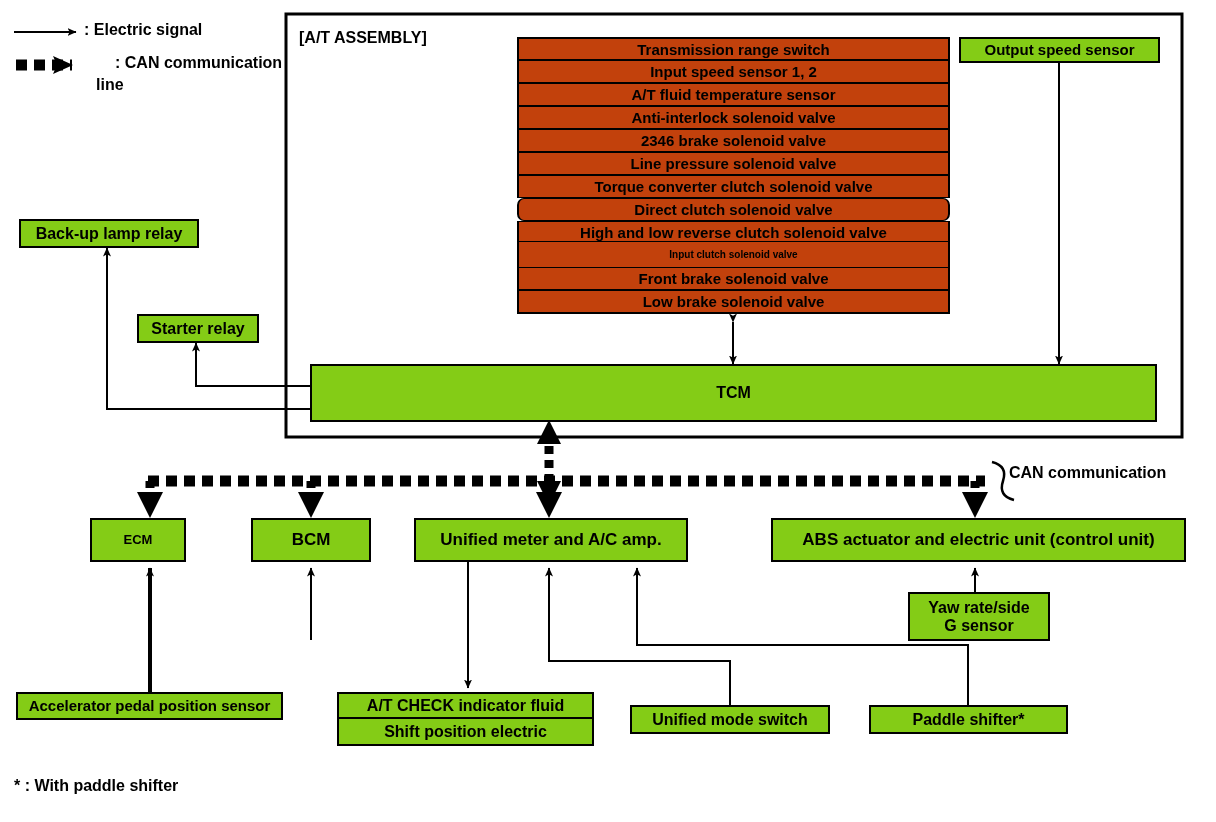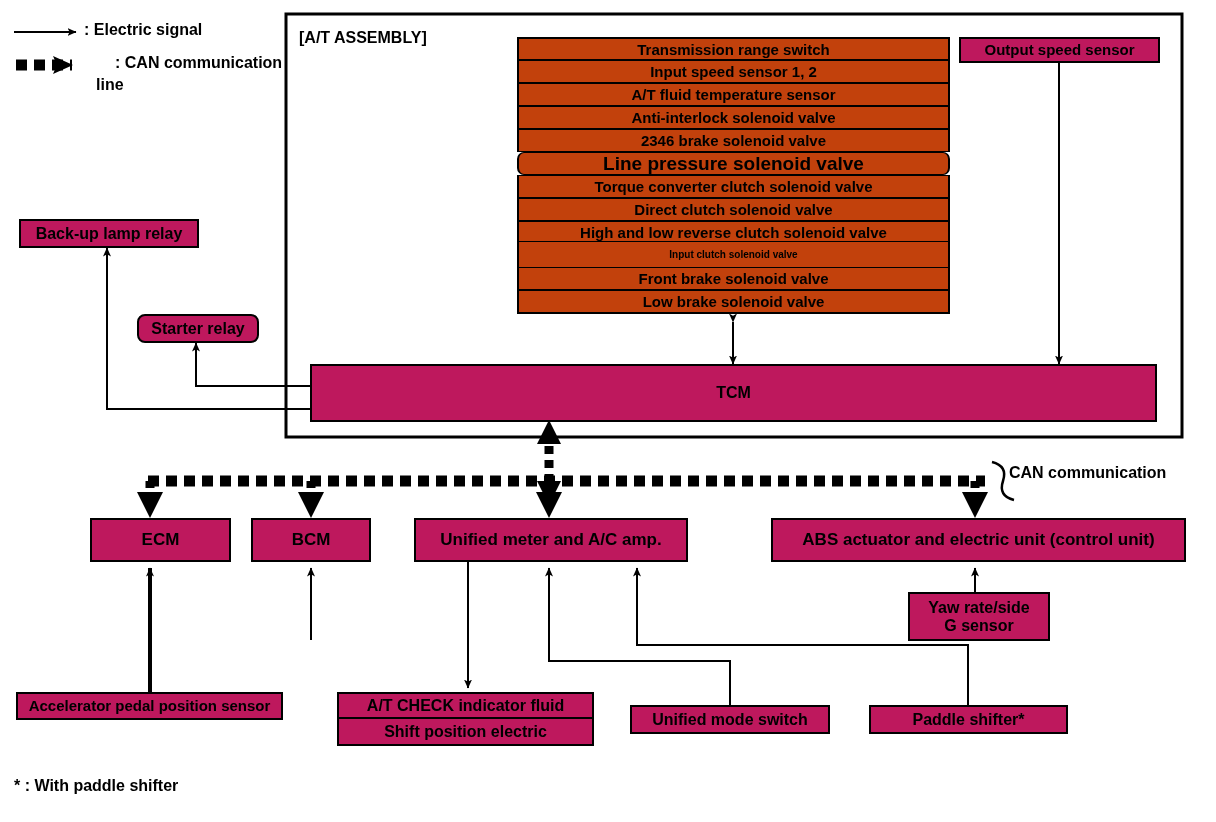--- a/index.html
+++ b/index.html
@@ -1,20 +1,20 @@
 <!DOCTYPE html>
 <html><head>
 <meta charset="utf-8">
 <style>
   html,body{margin:0;padding:0;background:#fff;}
   body{width:1216px;height:822px;position:relative;overflow:hidden;
        font-family:"Liberation Sans","DejaVu Sans",sans-serif;}
   #stage{position:relative;width:1216px;height:822px;}
   svg.layer{position:absolute;left:0;top:0;width:1216px;height:822px;}
-  .box{position:absolute;border:2px solid #000;background:#be185d;box-sizing:border-box;
+  .box{position:absolute;border:2px solid #000;background:#84cc16;box-sizing:border-box;
        display:flex;align-items:center;justify-content:center;
        font-weight:bold;color:#000;text-align:center;line-height:1.1;}
   .listrow{position:absolute;border:2px solid #000;border-top-width:1px;border-bottom-width:1px;
        background:#c2410c;box-sizing:border-box;display:flex;align-items:center;
        justify-content:center;font-weight:bold;color:#000;}
   .plain{position:absolute;font-weight:bold;color:#000;white-space:nowrap;}
 </style>
 </head>
 <body>
 
@@ -115,36 +115,36 @@
   <div class="plain" style="left:84px;top:54px;font-size:16px;margin-left:31px;">: CAN communication</div>
   <div class="plain" style="left:96px;top:76px;font-size:16px;">line</div>
 
   <div class="plain" style="left:299px;top:29px;font-size:16px;">[A/T ASSEMBLY]</div>
 
   <div class="listrow" style="left:517px;top:37px;width:433px;height:23px;font-size:15px;border-top-width:2px;">Transmission range switch</div>
   <div class="listrow" style="left:517px;top:60px;width:433px;height:23px;font-size:15px;">Input speed sensor 1, 2</div>
   <div class="listrow" style="left:517px;top:83px;width:433px;height:23px;font-size:15px;">A/T fluid temperature sensor</div>
   <div class="listrow" style="left:517px;top:106px;width:433px;height:23px;font-size:15px;">Anti-interlock solenoid valve</div>
   <div class="listrow" style="left:517px;top:129px;width:433px;height:23px;font-size:15px;">2346 brake solenoid valve</div>
-  <div class="listrow" style="left:517px;top:152px;width:433px;height:23px;font-size:19px;border-radius:7px;">Line pressure solenoid valve</div>
+  <div class="listrow" style="left:517px;top:152px;width:433px;height:23px;font-size:15px;">Line pressure solenoid valve</div>
   <div class="listrow" style="left:517px;top:175px;width:433px;height:23px;font-size:15px;">Torque converter clutch solenoid valve</div>
-  <div class="listrow" style="left:517px;top:198px;width:433px;height:23px;font-size:15px;">Direct clutch solenoid valve</div>
+  <div class="listrow" style="left:517px;top:198px;width:433px;height:23px;font-size:15px;border-radius:7px;">Direct clutch solenoid valve</div>
   <div class="listrow" style="left:517px;top:221px;width:433px;height:23px;font-size:15px;">High and low reverse clutch solenoid valve</div>
   <div class="listrow" style="left:517px;top:241px;width:433px;height:27px;font-size:10px;">Input clutch solenoid valve</div>
   <div class="listrow" style="left:517px;top:267px;width:433px;height:23px;font-size:15px;">Front brake solenoid valve</div>
   <div class="listrow" style="left:517px;top:290px;width:433px;height:24px;font-size:15px;border-bottom-width:2px;">Low brake solenoid valve</div>
 
   <div class="box" style="left:959px;top:37px;width:201px;height:26px;font-size:15px;">Output speed sensor</div>
 
   <div class="box" style="left:310px;top:364px;width:847px;height:58px;font-size:16px;">TCM</div>
 
   <div class="box" style="left:19px;top:219px;width:180px;height:29px;font-size:16px;">Back-up lamp relay</div>
-  <div class="box" style="left:137px;top:314px;width:122px;height:29px;font-size:16px;border-radius:8px;">Starter relay</div>
+  <div class="box" style="left:137px;top:314px;width:122px;height:29px;font-size:16px;">Starter relay</div>
 
-  <div class="box" style="left:90px;top:518px;width:141px;height:44px;font-size:17px;">ECM</div>
+  <div class="box" style="left:90px;top:518px;width:96px;height:44px;font-size:13px;">ECM</div>
   <div class="box" style="left:251px;top:518px;width:120px;height:44px;font-size:17px;">BCM</div>
   <div class="box" style="left:414px;top:518px;width:274px;height:44px;font-size:17px;">Unified meter and A/C amp.</div>
   <div class="box" style="left:771px;top:518px;width:415px;height:44px;font-size:17px;">ABS actuator and electric unit (control unit)</div>
 
   <div class="plain" style="left:1009px;top:464px;font-size:16px;">CAN communication</div>
 
   <div class="box" style="left:16px;top:692px;width:267px;height:28px;font-size:15px;">Accelerator pedal position sensor</div>
   <div class="box" style="left:337px;top:692px;width:257px;height:27px;font-size:16px;">A/T CHECK indicator fluid</div>
   <div class="box" style="left:337px;top:719px;width:257px;height:27px;font-size:16px;border-top:none;">Shift position electric</div>
   <div class="box" style="left:630px;top:705px;width:200px;height:29px;font-size:16px;">Unified mode switch</div>

